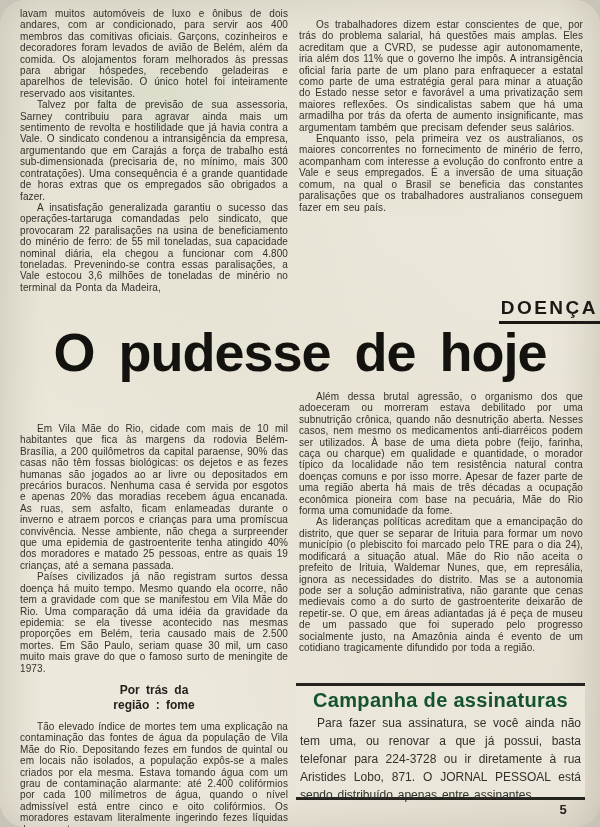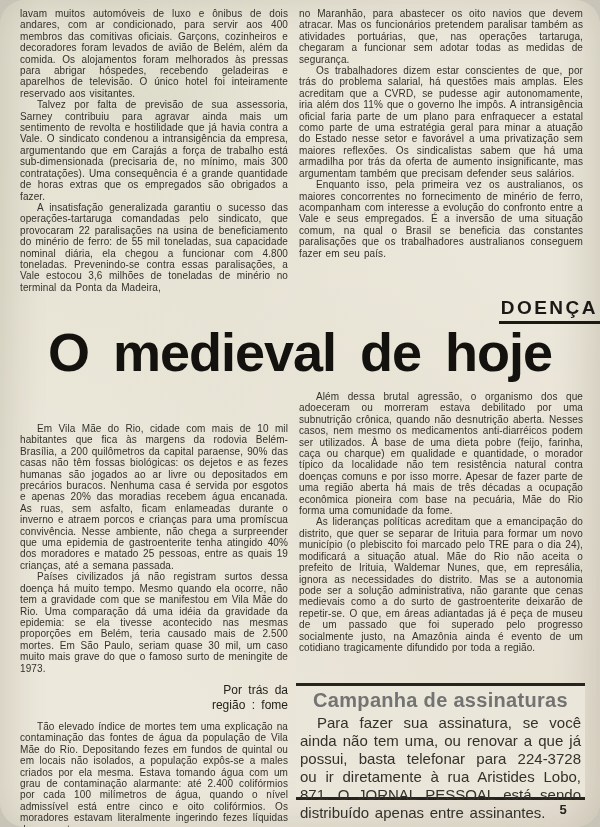--- a/index.html
+++ b/index.html
@@ -34,21 +34,21 @@
 
   p.body{
     margin:0;
     font-size:10px;
     line-height:11.4px;
     text-align:justify;
     letter-spacing:0.1px;
     word-spacing:1px;
   }
   p.ind{text-indent:17px;}
-  p.gap{}
+  p.gap{margin-top:11px;}
 
   .kicker{
     position:absolute;left:0;top:297px;width:600px;
     text-align:right;
   }
   .kicker span{
     display:inline-block;
     font-size:19px;font-weight:bold;letter-spacing:2.5px;
     color:#1b1915;
     border-bottom:3px solid #1b1915;
@@ -58,39 +58,39 @@
     position:absolute;left:8px;top:324px;width:584px;
     margin:0;
     text-align:center;
     font-size:54px;font-weight:bold;
     letter-spacing:-1px;word-spacing:10px;
     line-height:1.05;
     color:#14120e;
   }
   .subhead{
     margin:9px 0 7px 0;
-    text-align:right;
-    font-size:12px;font-weight:normal;line-height:15.5px;
+    text-align:center;
+    font-size:12px;font-weight:bold;line-height:15.5px;
     word-spacing:3px;color:#23211c;
   }
   .sub-box{
     position:absolute;left:296px;top:683px;width:289px;height:111px;
     border-top:3px solid #26241f;
     border-bottom:3px solid #26241f;
     background:#eae6d9;
   }
   .sub-title{
     margin:3px 0 1px 0;
     text-align:center;
     font-size:20px;font-weight:bold;letter-spacing:0.3px;
-    color:#737373;
+    color:#14532d;
   }
   .sub-body{
     margin:2px 4px 0 4px;
-    font-size:15px;line-height:18px;
+    font-size:12px;line-height:18px;
     text-align:justify;text-indent:17px;
     word-spacing:1.5px;color:#33312b;
   }
   .pagenum{
     position:absolute;left:548px;top:802px;width:30px;
     text-align:center;
     font-size:13px;font-weight:bold;color:#26241f;
   }
 </style>
 </head>
@@ -102,29 +102,28 @@
   <div class="ghost g2"></div>
   <div class="ghost g3"></div>
 
   <div class="col col-tl">
     <p class="body">lavam muitos automóveis de luxo e ônibus de dois andares, com ar condicionado, para servir aos 400 membros das comitivas oficiais. Garçons, cozinheiros e decoradores foram levados de avião de Belém, além da comida. Os alojamentos foram melhorados às pressas para abrigar hóspedes, recebendo geladeiras e aparelhos de televisão. O único hotel foi inteiramente reservado aos visitantes.</p>
     <p class="body ind">Talvez por falta de previsão de sua assessoria, Sarney contribuiu para agravar ainda mais um sentimento de revolta e hostilidade que já havia contra a Vale. O sindicato condenou a intransigência da empresa, argumentando que em Carajás a força de trabalho está sub-dimensionada (precisaria de, no mínimo, mais 300 contratações). Uma consequência é a grande quantidade de horas extras que os empregados são obrigados a fazer.</p>
     <p class="body ind">A insatisfação generalizada garantiu o sucesso das operações-tartaruga comandadas pelo sindicato, que provocaram 22 paralisações na usina de beneficiamento do minério de ferro: de 55 mil toneladas, sua capacidade nominal diária, ela chegou a funcionar com 4.800 toneladas. Prevenindo-se contra essas paralisações, a Vale estocou 3,6 milhões de toneladas de minério no terminal da Ponta da Madeira,</p>
   </div>
 
   <div class="col col-tr">
-    <p class="body">no Maranhão, para abastecer os oito navios que devem atracar. Mas os funcionários pretendem paralisar também as atividades portuárias, que, nas operações tartaruga, chegaram a funcionar sem adotar todas as medidas de segurança.</p>
     <p class="body ind gap">Os trabalhadores dizem estar conscientes de que, por trás do problema salarial, há questões mais amplas. Eles acreditam que a CVRD, se pudesse agir autonomamente, iria além dos 11% que o governo lhe impôs. A intransigência oficial faria parte de um plano para enfraquecer a estatal como parte de uma estratégia geral para minar a atuação do Estado nesse setor e favorável a uma privatização sem maiores reflexões. Os sindicalistas sabem que há uma armadilha por trás da oferta de aumento insignificante, mas argumentam também que precisam defender seus salários.</p>
     <p class="body ind">Enquanto isso, pela primeira vez os australianos, os maiores concorrentes no fornecimento de minério de ferro, acompanham com interesse a evolução do confronto entre a Vale e seus empregados. É a inversão de uma situação comum, na qual o Brasil se beneficia das constantes paralisações que os trabalhadores australianos conseguem fazer em seu país.</p>
   </div>
 
   <div class="kicker">
     <span>DOENÇA</span>
   </div>
-  <h1 class="headline">O medieval de hoje</h1>
+  <h1 class="headline">O pudesse de hoje</h1>
 
   <div class="col col-bl">
     <p class="body ind">Em Vila Mãe do Rio, cidade com mais de 10 mil habitantes que fica às margens da rodovia Belém-Brasília, a 200 quilômetros da capital paraense, 90% das casas não têm fossas biológicas: os dejetos e as fezes humanas são jogados ao ar livre ou depositados em precários buracos. Nenhuma casa é servida por esgotos e apenas 20% das moradias recebem água encanada. As ruas, sem asfalto, ficam enlameadas durante o inverno e atraem porcos e crianças para uma promíscua convivência. Nesse ambiente, não chega a surpreender que uma epidemia de gastroenterite tenha atingido 40% dos moradores e matado 25 pessoas, entre as quais 19 crianças, até a semana passada.</p>
     <p class="body ind">Países civilizados já não registram surtos dessa doença há muito tempo. Mesmo quando ela ocorre, não tem a gravidade com que se manifestou em Vila Mãe do Rio. Uma comparação dá uma idéia da gravidade da epidemia: se ela tivesse acontecido nas mesmas proporções em Belém, teria causado mais de 2.500 mortes. Em São Paulo, seriam quase 30 mil, um caso muito mais grave do que o famoso surto de meningite de 1973.</p>
     <div class="subhead">
       <div>Por trás da</div>
       <div>região : fome</div>
     </div>
     <p class="body ind">Tão elevado índice de mortes tem uma explicação na contaminação das fontes de água da população de Vila Mãe do Rio. Depositando fezes em fundos de quintal ou em locais não isolados, a população expôs-se a males criados por ela mesma. Estava tomando água com um grau de contaminação alarmante: até 2.400 colifórmios por cada 100 milímetros de água, quando o nível admissível está entre cinco e oito colifórmios. Os moradores estavam literalmente ingerindo fezes líquidas decompostas.</p>
   </div>

